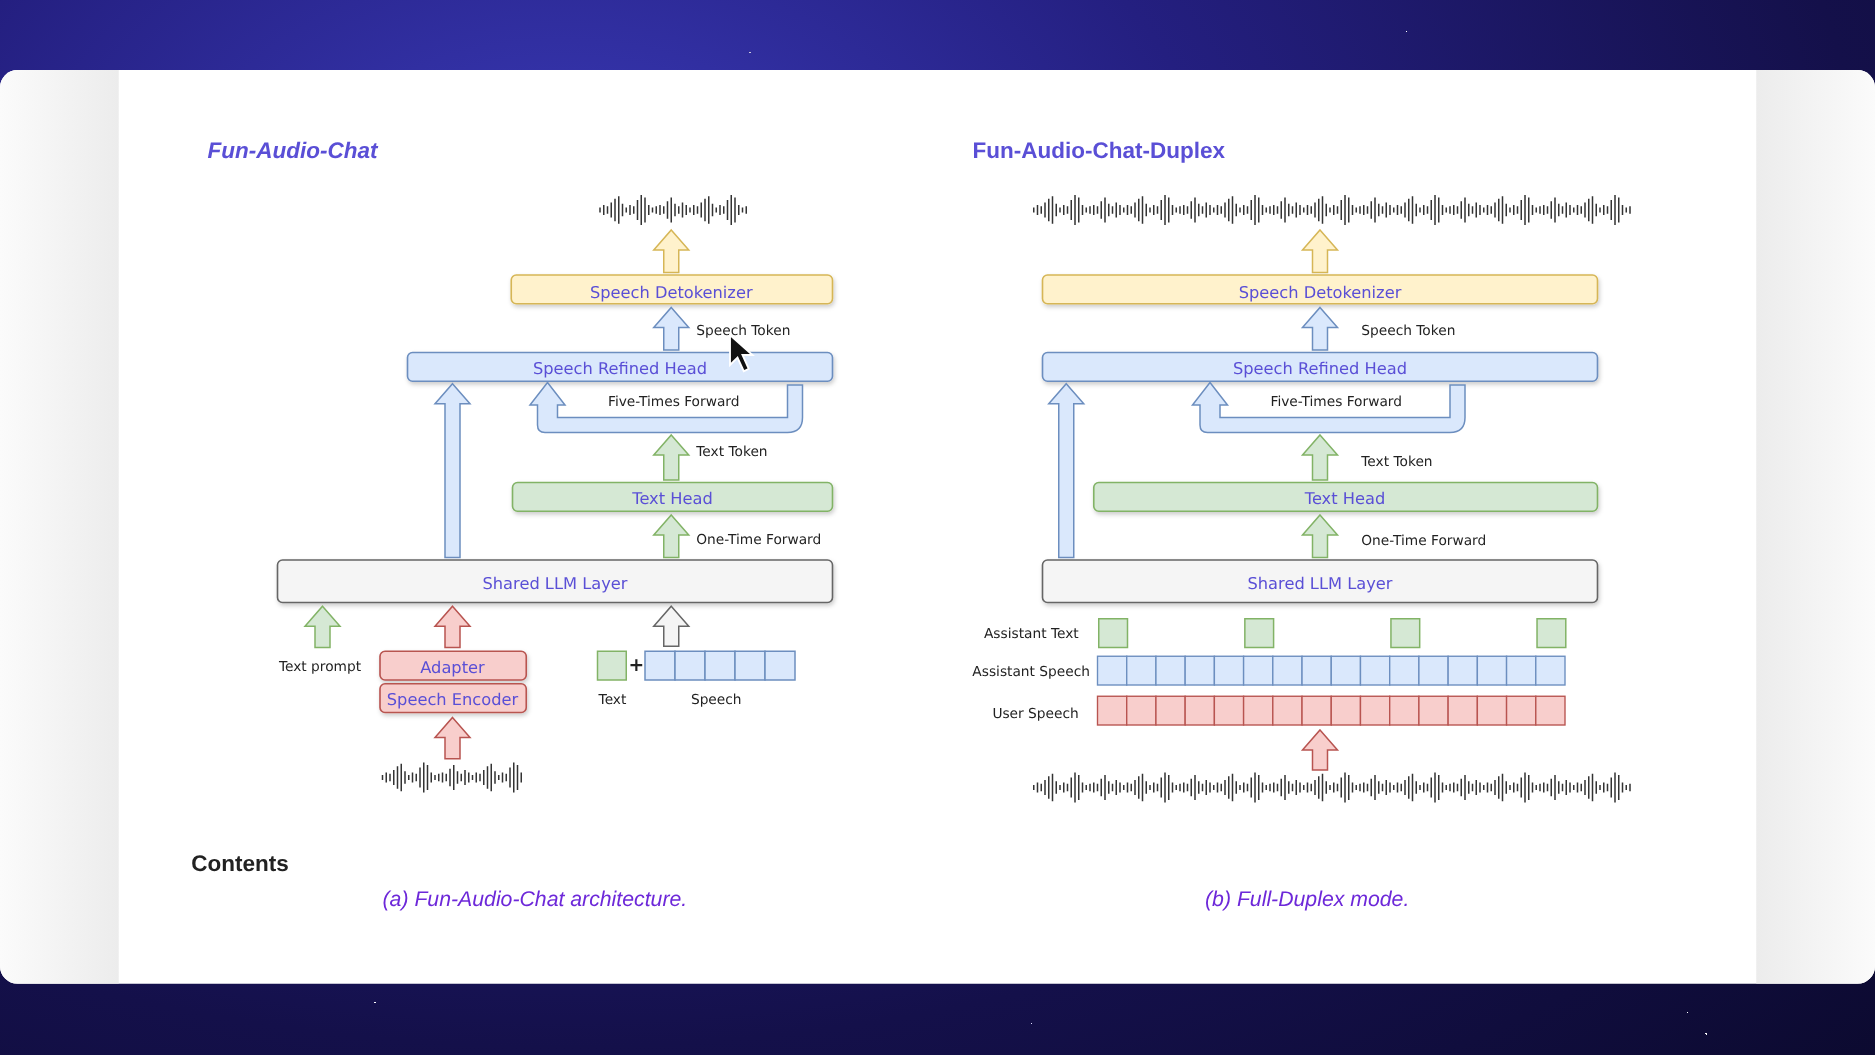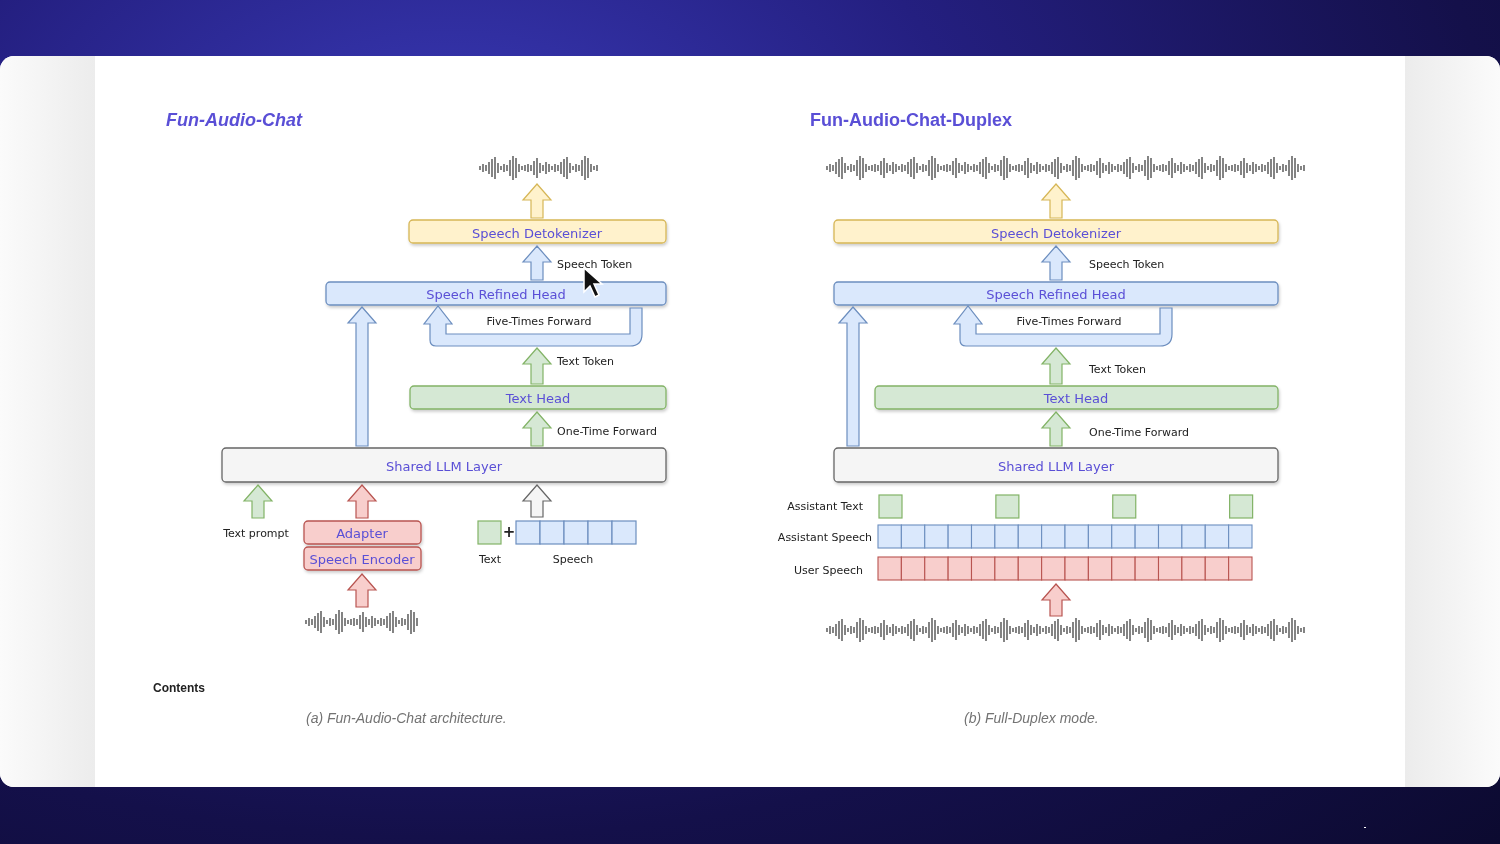--- a/index.html
+++ b/index.html
@@ -11,38 +11,38 @@
     radial-gradient(1px 1px at 40% 5%, #ccd 50%, transparent 51%),
     radial-gradient(1px 1px at 75% 3%, #fff 50%, transparent 51%),
     radial-gradient(1px 1px at 90% 96%, #fff 50%, transparent 51%),
     radial-gradient(1.5px 1.5px at 91% 98%, #fff 50%, transparent 51%),
     radial-gradient(1px 1px at 55% 97%, #ddf 50%, transparent 51%),
     radial-gradient(1px 1px at 20% 95%, #fff 50%, transparent 51%);}
   .card{position:absolute;left:0;top:56px;width:1500px;height:731px;background:#fff;border-radius:14px;overflow:hidden;}
   .margin-l{position:absolute;left:0;top:0;width:95px;height:100%;background:linear-gradient(to right,#fbfbfb,#ececec);}
   .margin-r{position:absolute;right:0;top:0;width:95px;height:100%;background:linear-gradient(to left,#fbfbfb,#ececec);}
   .title{position:absolute;font-weight:bold;font-size:18px;color:#5a4fd6;}
-  .caption{position:absolute;font-style:italic;font-size:14px;color:#737373;}
-  .contents{position:absolute;left:153px;top:681px;font-weight:bold;font-size:12px;color:#222;}
+  .caption{position:absolute;font-style:italic;font-size:17px;color:#6d28d9;}
+  .contents{position:absolute;left:153px;top:681px;font-weight:bold;font-size:18px;color:#222;}
   svg{position:absolute;left:0;top:0;}
   .hand{font-family:"DejaVu Sans", sans-serif;}
   .cursor{position:absolute;left:582px;top:266px;}
 </style>
 </head>
 <body>
 
 <div class="stars"></div>
 
 <div class="card">
   <div class="margin-l"></div>
   <div class="margin-r"></div>
 </div>
 
 <div class="title" style="left:166px;top:110px;font-style:italic;">Fun-Audio-Chat</div>
-<div class="title" style="left:810px;top:110px;">Fun-Audio-Chat-Duplex</div>
+<div class="title" style="left:778px;top:110px;">Fun-Audio-Chat-Duplex</div>
 
 <svg width="1500" height="844" xmlns="http://www.w3.org/2000/svg">
   <defs>
     <filter id="sh" x="-5%" y="-20%" width="110%" height="160%">
       <feDropShadow dx="1" dy="2" stdDeviation="1.5" flood-color="#000" flood-opacity="0.2"></feDropShadow>
     </filter>
   </defs>
   <g id="shapes">
       <path d="M480 166 L480 170 M483 164 L483 172 M486 165 L486 171 M489 162 L489 174 M492 159 L492 177 M495 157 L495 179 M498 163 L498 173 M501 166 L501 170 M504 164 L504 172 M507 165 L507 171 M510 160 L510 176 M513 156 L513 180 M516 158 L516 178 M519 164 L519 172 M522 166 L522 170 M525 165 L525 171 M528 164 L528 172 M531 165 L531 171 M534 161 L534 175 M537 158 L537 178 M540 163 L540 173 M543 165 L543 171 M546 162 L546 174 M549 164 L549 172 M552 166 L552 170 M555 164 L555 172 M558 165 L558 171 M561 162 L561 174 M564 159 L564 177 M567 157 L567 179 M570 163 L570 173 M573 166 L573 170 M576 164 L576 172 M579 165 L579 171 M582 160 L582 176 M585 156 L585 180 M588 158 L588 178 M591 164 L591 172 M594 166 L594 170 M597 165 L597 171 " stroke="#333" stroke-width="1.2"></path>
       <path d="M537 184 L551 200 L543 200 L543 218 L531 218 L531 200 L523 200 Z" fill="#fff2cc" stroke="#d6b656" stroke-width="1.2"></path>

